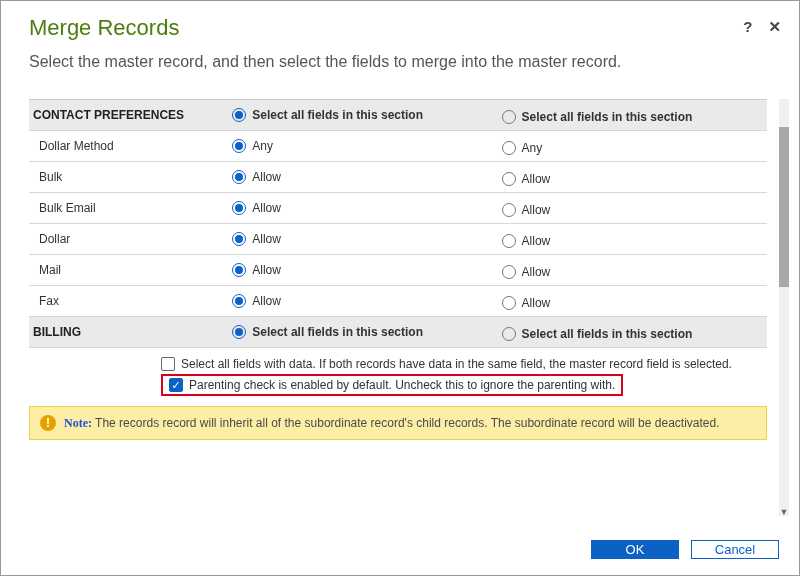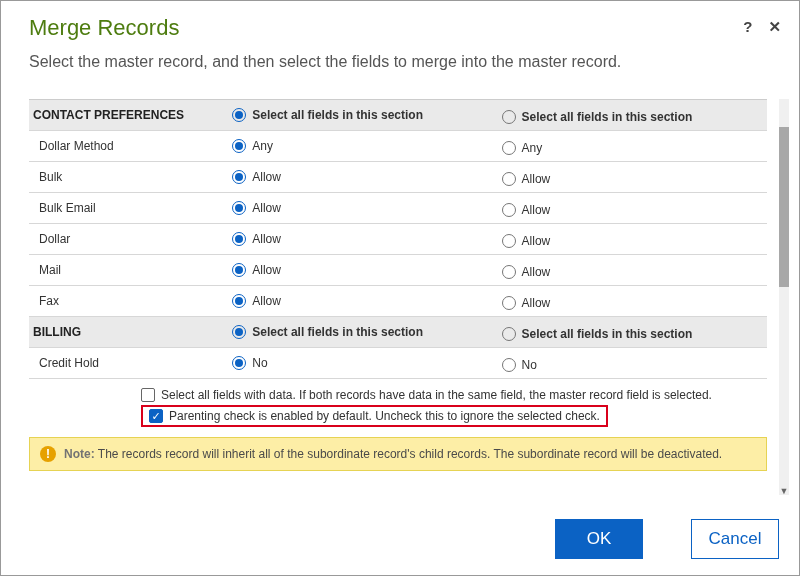--- a/index.html
+++ b/index.html
@@ -147,20 +147,21 @@
 
   .bottom-checks {
     padding: 6px 8px 6px 112px;
     font-size: 12px;
   }
   .check-row {
     display: flex;
     align-items: center;
     gap: 6px;
     padding: 3px 0;
+    margin-left: 20px;
   }
   .checkbox {
     width: 14px; height: 14px;
     border: 1px solid #666;
     display: inline-flex;
     align-items: center;
     justify-content: center;
     flex: none;
     background: #fff;
     cursor: pointer;
@@ -195,40 +196,40 @@
     width: 16px; height: 16px;
     background: #e6a100;
     border-radius: 50%;
     color: #fff;
     font-weight: bold;
     display: inline-flex;
     align-items: center; justify-content: center;
     font-size: 12px;
     flex: none;
   }
-  .note-bar strong { color: #737373; }
+  .note-bar strong { color: #1d4ed8; font-family: Liberation Serif, serif; }
 
   .footer {
     padding: 14px 20px 16px;
     display: flex;
     justify-content: flex-end;
     gap: 12px;
     border-top: none;
   }
   .btn {
     min-width: 88px;
-    height: 40px;
-    font-size: 17px;
+    height: 19px;
+    font-size: 13px;
     border: 1px solid #0b62c4;
     display: inline-flex;
     align-items: center; justify-content: center;
     cursor: pointer;
   }
   .btn-primary { background: #0b62c4; color: #fff; }
-  .btn-secondary { background: #fff; color: #0b62c4; margin-left: 36px; }
+  .btn-secondary { background: #fff; color: #0b62c4; }
 </style>
 </head>
 <body>
 
 <div class="dialog">
 
   <div class="header">
     <div class="title">Merge Records</div>
     <div class="subtitle">Select the master record, and then select the fields to merge into the master record.</div>
     <div class="header-icons">
@@ -370,48 +371,33 @@
             </td>
             <td>
               <span class="radio">
                 <span class="radio-circle">
                     <span class="radio-dot"></span>
                   </span>
                 <span>Select all fields in this section</span>
               </span>
             </td>
           </tr>
-          <tr>
-            <td class="col-label">Credit Hold</td>
-            <td class="val-cell"><span class="radio selected">
-                  <span class="radio-circle">
-                    <span class="radio-dot"></span>
-                  </span>
-                  <span>No</span>
-                </span></td>
-            <td class="val-cell"><span class="radio">
-                  <span class="radio-circle">
-                    <span class="radio-dot"></span>
-                  </span>
-                  <span>No</span>
-                </span></td>
-          </tr>
         </tbody>
       </table>
 
       <div class="bottom-checks">
         <div class="check-row">
           <span class="checkbox"></span>
           <span>Select all fields with data. If both records have data in the same field, the master record field is selected.</span>
         </div>
         <div class="highlight-box check-row">
           <span class="checkbox checked">
               <span class="checkmark">✓</span>
             </span>
-          <span>Parenting check is enabled by default. Uncheck this to ignore the selected check.</span>
+          <span>Parenting check is enabled by default. Uncheck this to ignore the parenting with.</span>
         </div>
       </div>
 
       <div class="note-bar">
         <span class="note-icon">!</span>
         <span>
           <strong>Note:</strong>
           <span>The records record will inherit all of the subordinate record's child records. The subordinate record will be deactivated.</span>
         </span>
       </div>

